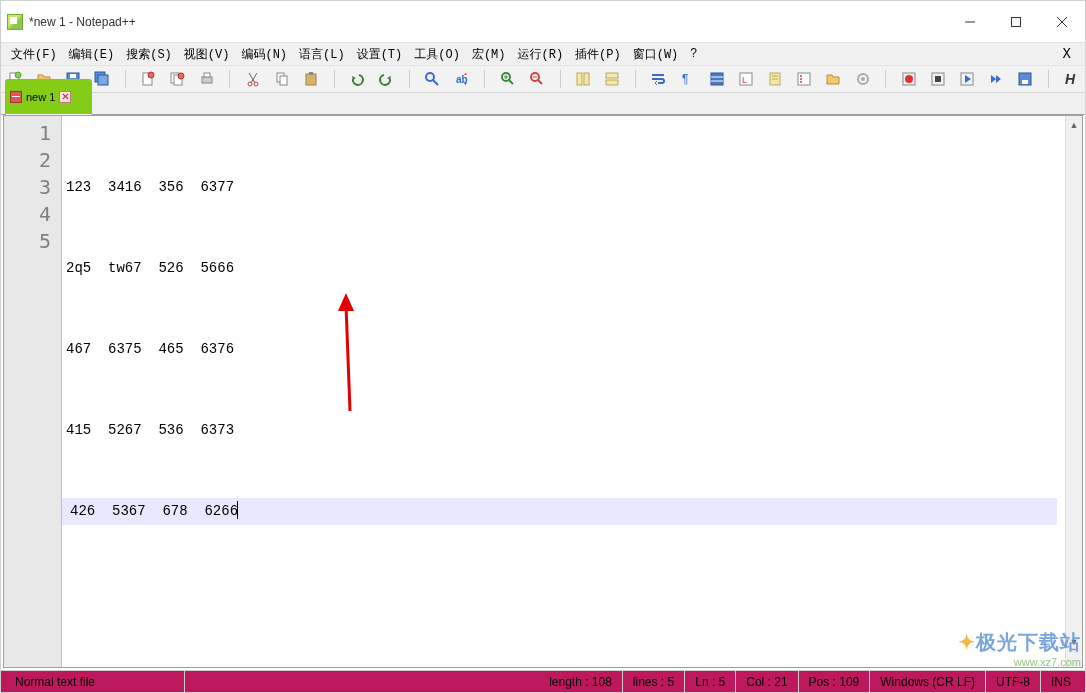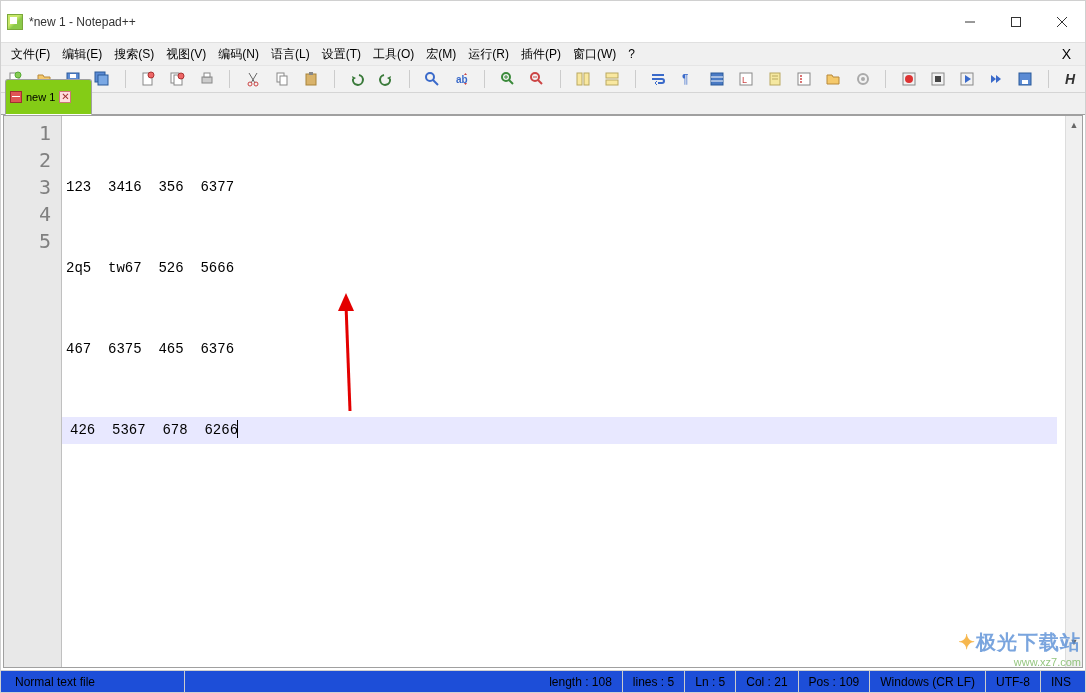--- a/index.html
+++ b/index.html
@@ -41,20 +41,21 @@
 }
 .winbtn svg{width:10px;height:10px;stroke:currentColor;stroke-width:1;fill:none;}
 
 .menubar {
   height: 22px;
   display:flex;
   align-items:center;
   padding: 0 4px;
   background:#f0f0f0;
   gap: 0;
+  font-family: Liberation Mono, monospace;
 }
 .menubar .menu-item{
   padding: 2px 6px;
   font-size:12px;
   color:#000;
 }
 .menubar .menu-right{margin-left:auto;padding:2px 10px;font-size:14px;}
 
 .toolbar{
   height:28px;
@@ -166,21 +167,21 @@
   width:17px;background:#f0f0f0;border-left:1px solid #ddd;
   position:relative;
 }
 .vscroll .up,.vscroll .down{
   height:17px;display:flex;align-items:center;justify-content:center;color:#666;font-size:9px;
 }
 .vscroll .down{position:absolute;bottom:17px;width:100%;}
 
 .statusbar{
   height:22px;
-  background:#1d4ed8;
+  background:#be185d;
   border-top:1px solid #d0d0d0;
   display:flex;
   align-items:center;
   font-size:12px;
   color:#000;
   padding:0 4px;
 }
 .statusbar .cell{
   padding:0 10px;
   border-right:1px solid #ccc;
@@ -466,20 +467,21 @@
     <div class="ln">1</div>
     <div class="ln">2</div>
     <div class="ln">3</div>
     <div class="ln">4</div>
     <div class="ln">5</div>
   </div>
   <div class="code">
     <span class="line">123  3416  356  6377</span>
     <span class="line">2q5  tw67  526  5666</span>
     <span class="line">467  6375  465  6376</span>
+    <span class="line">415  5267  536  6373</span>
     <span class="line current"><span>426  5367  678  6266</span><span class="caret"></span></span>
 
     
     <div class="arrow-annot">
       <svg viewBox="0 0 20 120">
         <line x1="12" y1="118" x2="8" y2="12" stroke="#e30000" stroke-width="3"></line>
         <polygon points="8,0 0,18 16,18" fill="#e30000"></polygon>
       </svg>
     </div>
   </div>

